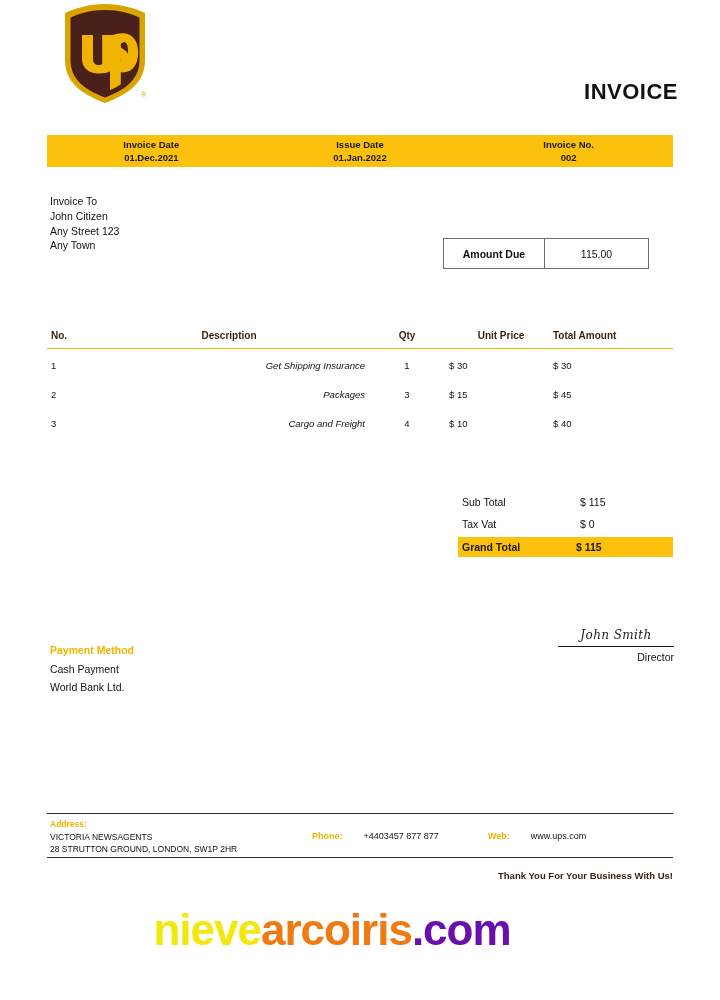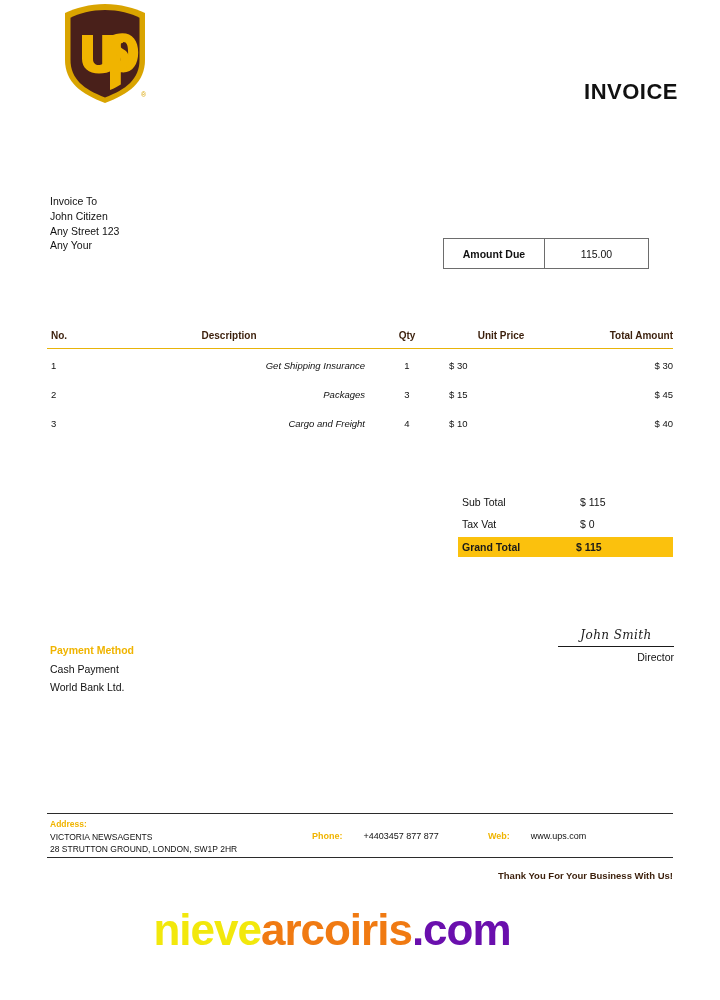--- a/index.html
+++ b/index.html
@@ -135,21 +135,21 @@
   }
   .items tbody td {
     font-size: 9.5px;
     color: #111111;
     padding: 11px 0 7px 0;
   }
   .col-no    { width: 42px;  text-align: left; padding-left: 4px !important; }
   .col-desc  { text-align: center; }
   .col-qty   { width: 84px;  text-align: center; }
   .col-price { width: 104px; }
-  .col-total { width: 120px; text-align: right; }
+  .col-total { width: 120px; text-align: left; }
   td.col-desc { text-align: right; padding-left: 46px !important; font-style: italic; }
 
   
   .totals {
     position: absolute;
     left: 462px;
     top: 491px;
     width: 211px;
   }
   .totals-row {
@@ -298,26 +298,40 @@
 
       <path d="M59 34.2 C62.8 32.2 67.4 31.2 71.4 31.2 C81.4 31.2 87.2 38.6 87.2 50.4 C87.2 62 81.6 70.4 72.2 70.4 C70.4 70.4 69 70.1 69.8 70.1 L69.8 82.5 C67.2 84.3 63.4 86.2 59 88 Z M69.8 61.6 C70.4 61.9 71.2 62.1 72.2 62.1 C75.6 62.1 77.1 58.6 77.1 50.8 C77.1 43.2 75.8 40 72.4 40 C71.4 40 70.4 40.3 69.8 40.7 Z" fill="#F0B400" transform="translate(-6,0)"></path>
 
       <path d="M79 43.2 C79 36 84 31.2 91.6 31.2 L91.6 39.8 C89.8 39.8 88.4 40.8 88.4 42.4 C88.4 46.6 98 45.6 98 55.6 C98 63.4 93 68 85.4 68 L85.4 59.4 C87.6 59.4 89 58.2 89 56.2 C89 51.8 79 53 79 43.2 Z" fill="#F0B400" transform="translate(-20,1) scale(0.92,1) translate(2,0)"></path>
       <text x="84" y="95" font-family="Liberation Sans, sans-serif" font-size="7" fill="#D9A400">®</text>
     </svg>
   </div>
 
   <div class="invoice-title">INVOICE</div>
 
+  <div class="meta-bar">
+    <div class="meta-cell">
+      <div class="meta-label">Invoice Date</div>
+      <div class="meta-value">01.Dec.2021</div>
+    </div>
+    <div class="meta-cell">
+      <div class="meta-label">Issue Date</div>
+      <div class="meta-value">01.Jan.2022</div>
+    </div>
+    <div class="meta-cell">
+      <div class="meta-label">Invoice No.</div>
+      <div class="meta-value">002</div>
+    </div>
+  </div>
 
   <div class="billto">
     <div>Invoice To</div>
     <div>John Citizen</div>
     <div>Any Street 123</div>
-    <div>Any Your</div>
+    <div>Any Town</div>
   </div>
 
   <div class="amount-due">
     <div class="amount-due-label">Amount Due</div>
     <div class="amount-due-value">115.00</div>
   </div>
 
   <div class="items">
     <table>
       <thead>

